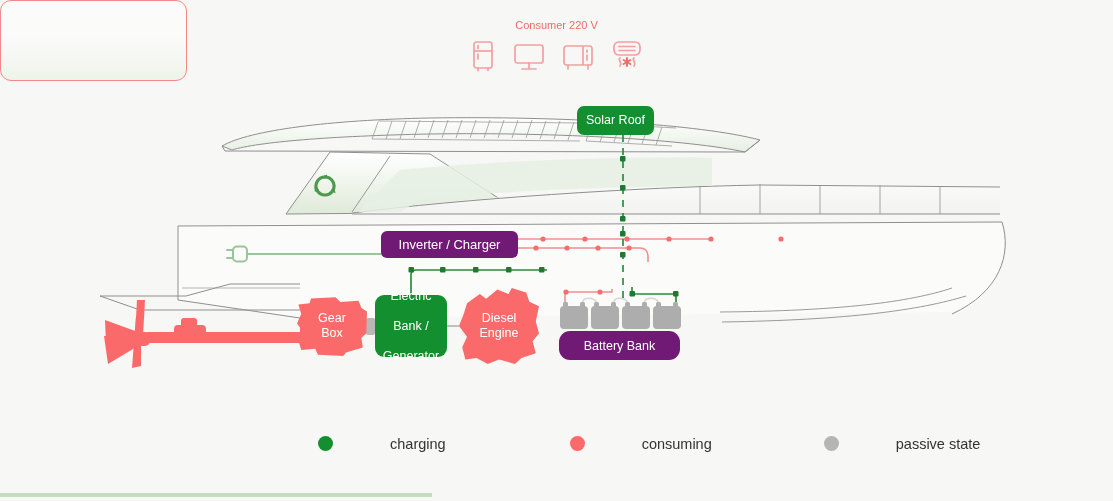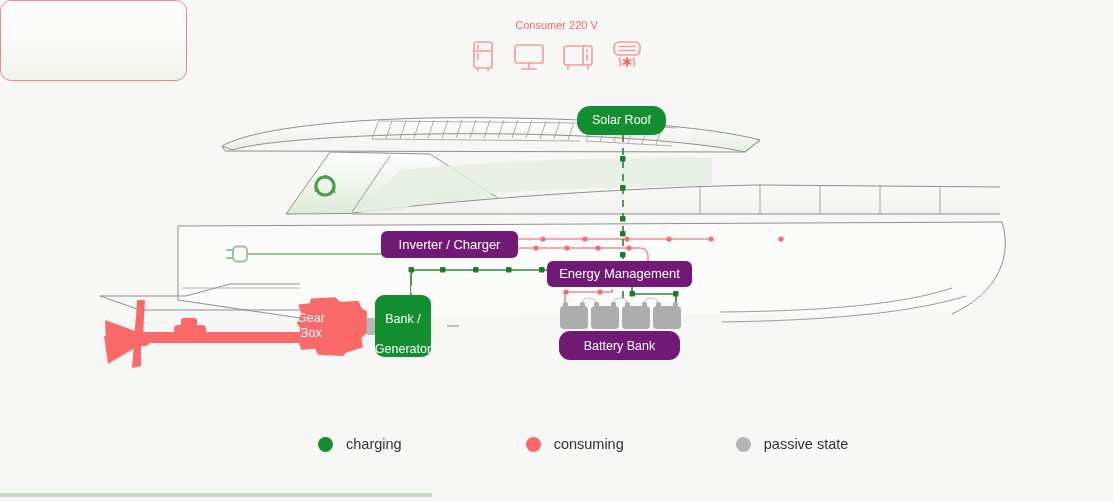--- a/index.html
+++ b/index.html
@@ -9,49 +9,49 @@
     font-family:"Liberation Sans","DejaVu Sans",sans-serif;
   }
   #stage{position:absolute;inset:0;}
   svg.layer{position:absolute;left:0;top:0;width:1113px;height:501px;overflow:visible;}
   .node{position:absolute;box-sizing:border-box;display:flex;align-items:center;justify-content:center;text-align:center;}
 
   
   .box-green{background:#148f2f;color:#fff;border-radius:7px;font-size:12.5px;line-height:15px;font-weight:400;}
   .box-gray{background:#701a75;color:#fff;border-radius:6px;font-size:13px;line-height:16px;}
 
-  #solar-roof{left:577px;top:106px;width:89px;height:29px;border-radius:13px;}
+  #solar-roof{left:577px;top:106px;width:77px;height:29px;}
   #inverter{left:381px;top:231px;width:137px;height:27px;}
   #energy-mgmt{left:547px;top:261px;width:145px;height:26px;}
   #battery-label{left:559px;top:331px;width:121px;height:29px;border-radius:11px;font-size:12.5px;}
 
-  #electric-motor{left:375px;top:295px;width:56px;height:62px;border-radius:9px;
-     flex-direction:column;justify-content:flex-end;}
+  #electric-motor{left:375px;top:295px;width:72px;height:62px;border-radius:9px;
+     flex-direction:column;justify-content:center;}
   #electric-motor span{display:block;}
 
   
-  .blob{position:absolute;display:flex;align-items:center;justify-content:flex-start;
+  .blob{position:absolute;display:flex;align-items:center;justify-content:center;
      color:#fff;font-size:12.5px;line-height:15px;text-align:center;}
   #gear-box{left:297px;top:296px;width:70px;height:60px;background:#fa6a6a;
      clip-path:polygon(2% 14%,18% 12%,20% 4%,55% 2%,62% 10%,88% 8%,92% 20%,100% 26%,99% 62%,92% 70%,94% 86%,70% 94%,66% 100%,30% 98%,26% 88%,6% 90%,2% 74%,9% 60%,0 46%,6% 30%);}
   #diesel-engine{left:459px;top:288px;width:80px;height:76px;background:#fa6a6a;
      clip-path:polygon(10% 20%,26% 8%,34% 14%,48% 2%,62% 8%,66% 0,84% 6%,88% 18%,100% 24%,96% 44%,100% 60%,92% 70%,96% 86%,78% 92%,70% 100%,50% 94%,36% 100%,22% 92%,8% 94%,4% 78%,10% 64%,0 50%,6% 34%);}
 
   
   #consumer{left:713px;top:212px;width:185px;height:79px;border:1.6px solid #f08a8a;
      border-radius:11px;background:linear-gradient(180deg,#fbfbf9 0%,#fbfbf9 46%,#eef4ea 100%);}
   #consumer-title{position:absolute;left:0;right:0;top:19px;text-align:center;
      color:#f06a6a;font-size:11px;}
   #consumer-icons{position:absolute;left:0;right:0;top:40px;display:flex;
      justify-content:center;align-items:flex-end;gap:17px;}
 
   
   #legend{position:absolute;left:318px;top:430px;width:500px;height:28px;
      display:flex;align-items:center;}
-  .legend-item{display:flex;align-items:flex-end;}
+  .legend-item{display:flex;align-items:flex-start;gap:44px;}
   .legend-dot{width:15px;height:15px;border-radius:50%;margin-right:13px;}
   .legend-text{font-size:14.5px;color:#333;white-space:nowrap;}
   #lg-charge{margin-right:94px;}
   #lg-consume{margin-right:112px;padding-left:30px;}
 
   #bottom-bar{position:absolute;left:0;top:493px;width:432px;height:4px;background:#c6dcc0;}
 </style>
 </head>
 <body>
 
@@ -226,43 +226,46 @@
   </svg>
 
   <div class="node box-green" id="solar-roof">
     <span>Solar Roof</span>
   </div>
 
   <div class="node box-gray" id="inverter">
     <span>Inverter / Charger</span>
   </div>
 
-  <div class="node box-gray" id="energy-mgmt">
-    <span>Energy Management</span>
-  </div>
 
   <div class="node box-gray" id="battery-label">
     <span>Battery Bank</span>
   </div>
 
   <div class="blob" id="gear-box">
     <div>
       <span>Gear</span><br>
       <span>Box</span>
     </div>
   </div>
 
   <div class="node box-green" id="electric-motor">
     <div>
       <span>Electric</span><br>
       <span>Bank /</span><br>
       <span>Generator</span>
     </div>
   </div>
 
+  <div class="blob" id="diesel-engine">
+    <div>
+      <span>Diesel</span><br>
+      <span>Engine</span>
+    </div>
+  </div>
 
   <div id="consumer">
     <div id="consumer-title">Consumer 220 V</div>
     <div id="consumer-icons">
       <svg width="26" height="32" viewBox="0 0 26 32">
         <g fill="none" stroke="#f3a0a0" stroke-width="1.7">
           <rect x="4" y="2" width="18" height="26" rx="2.5"></rect>
           <path d="M4,11 L22,11"></path>
           <path d="M8,5.5 L8,8.5" stroke-linecap="round"></path>
           <path d="M8,14 L8,19" stroke-linecap="round"></path>

